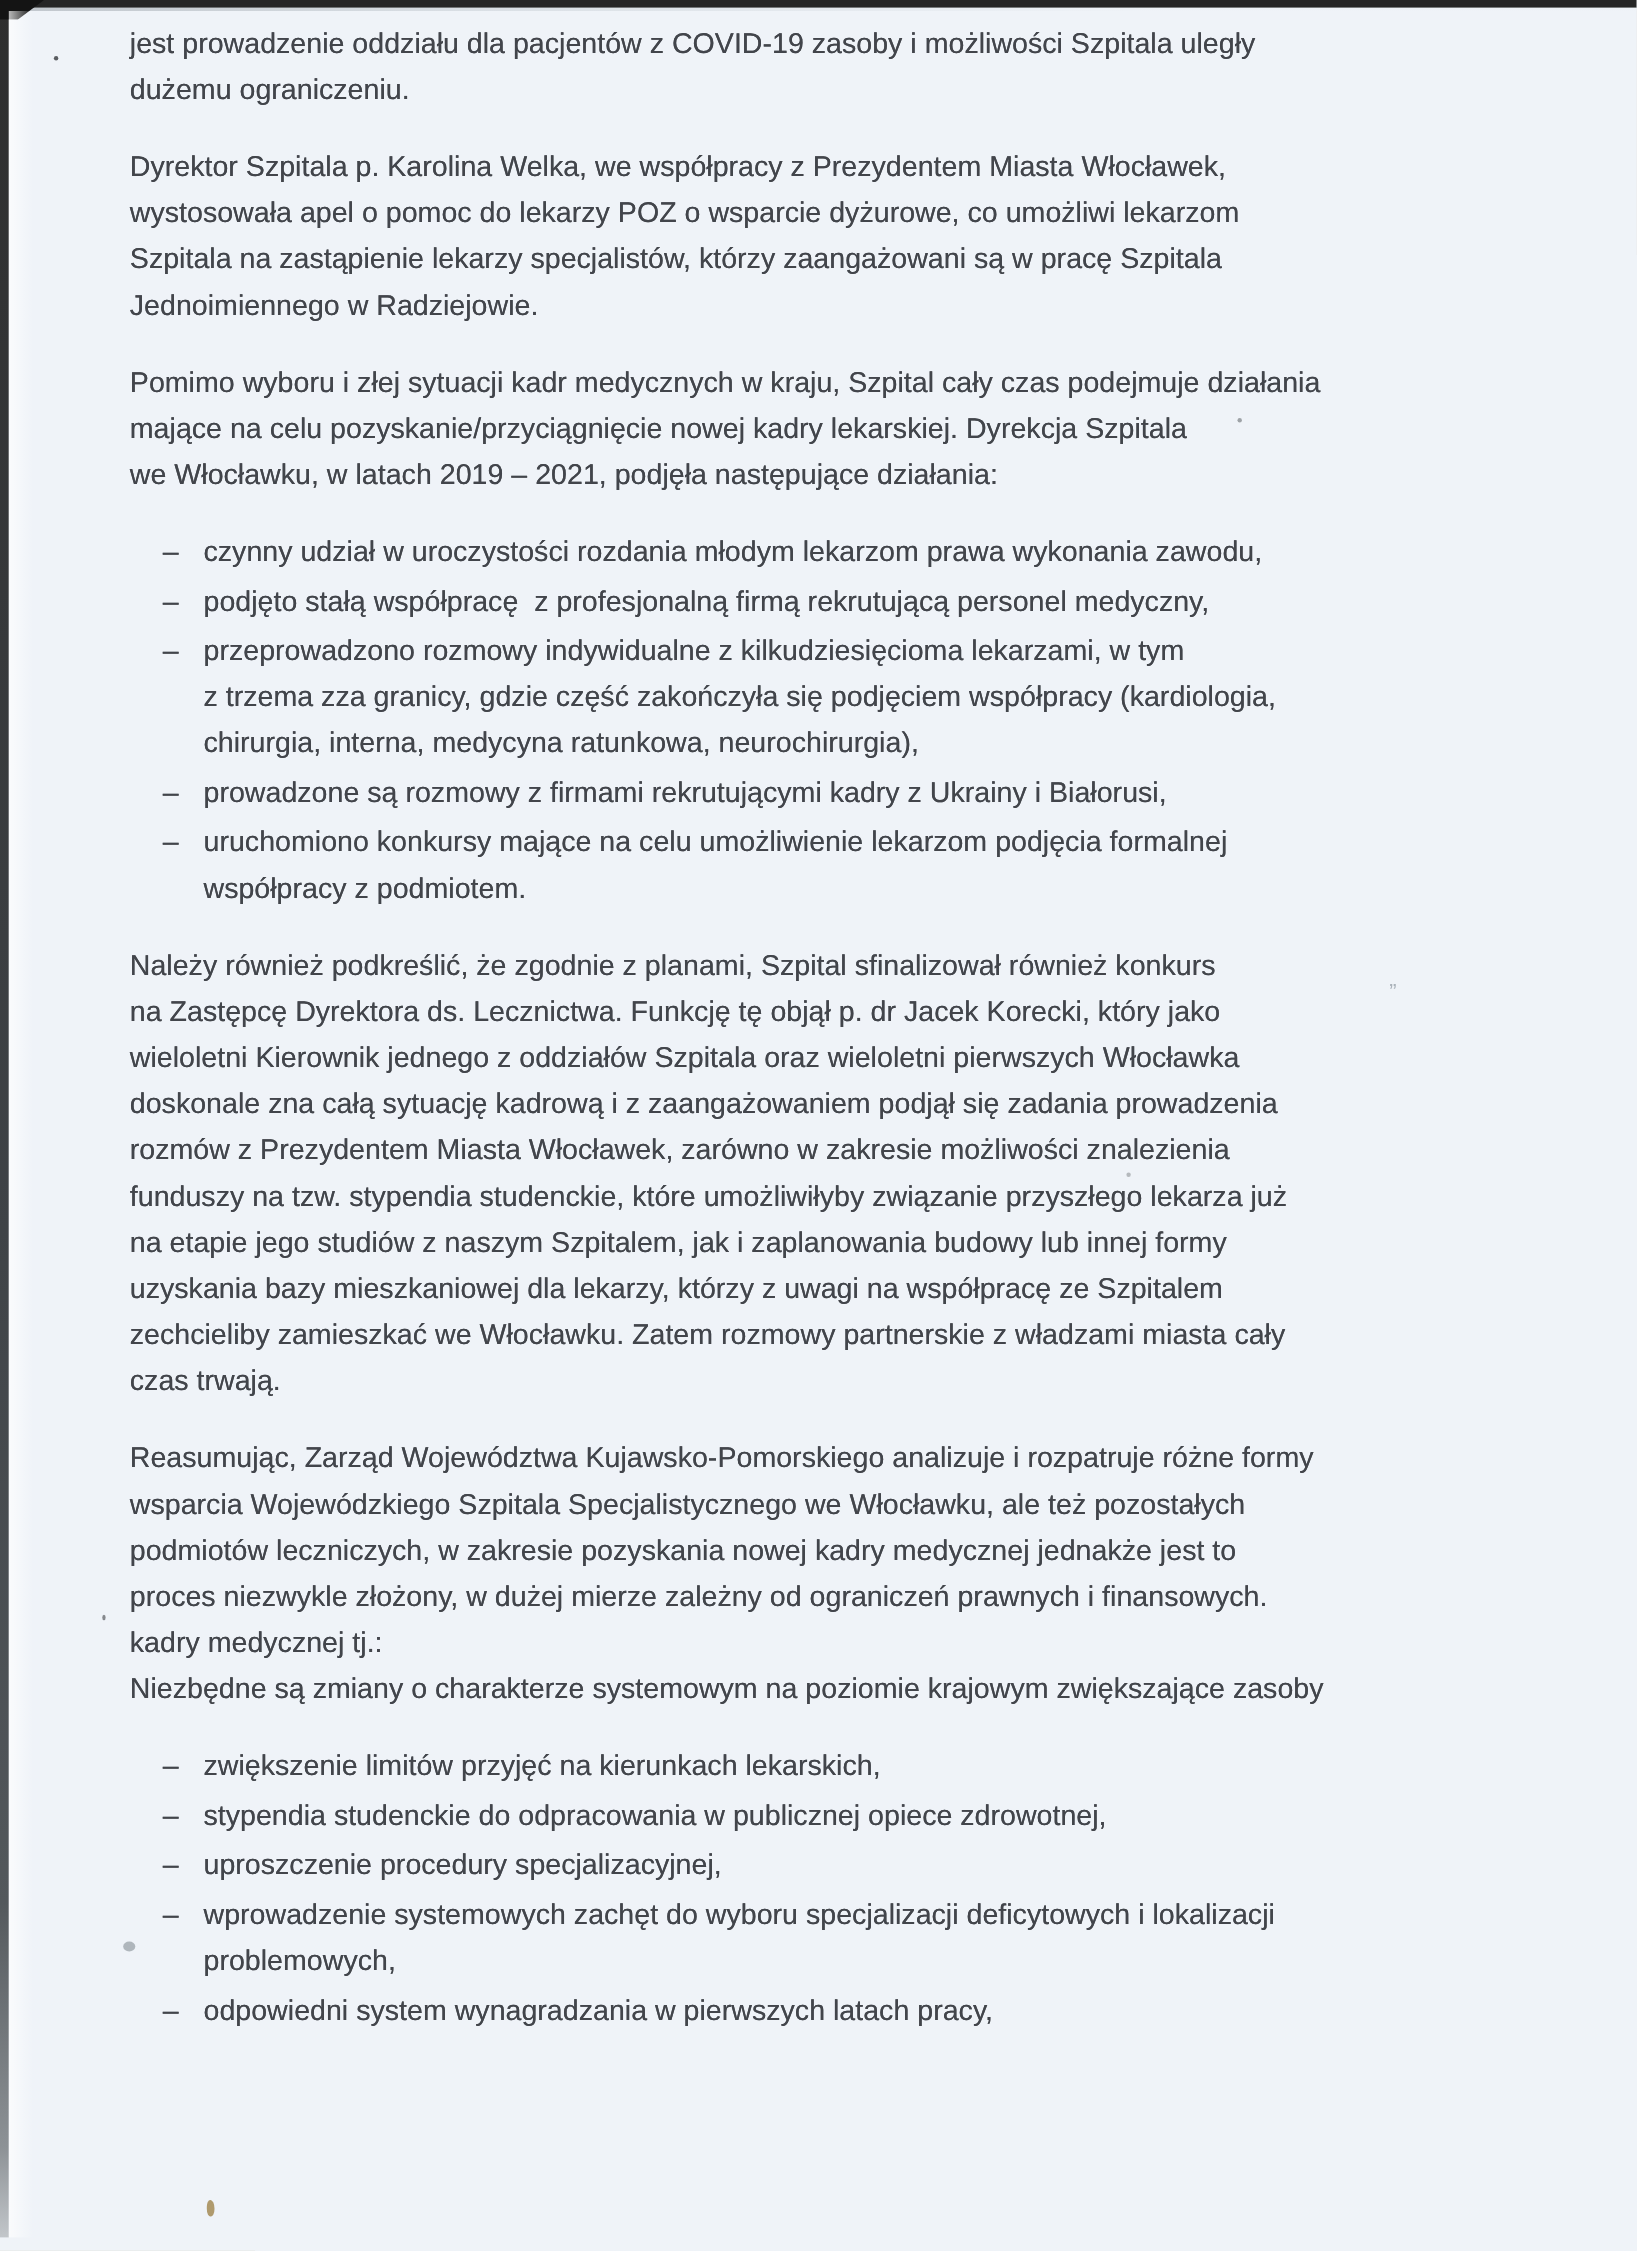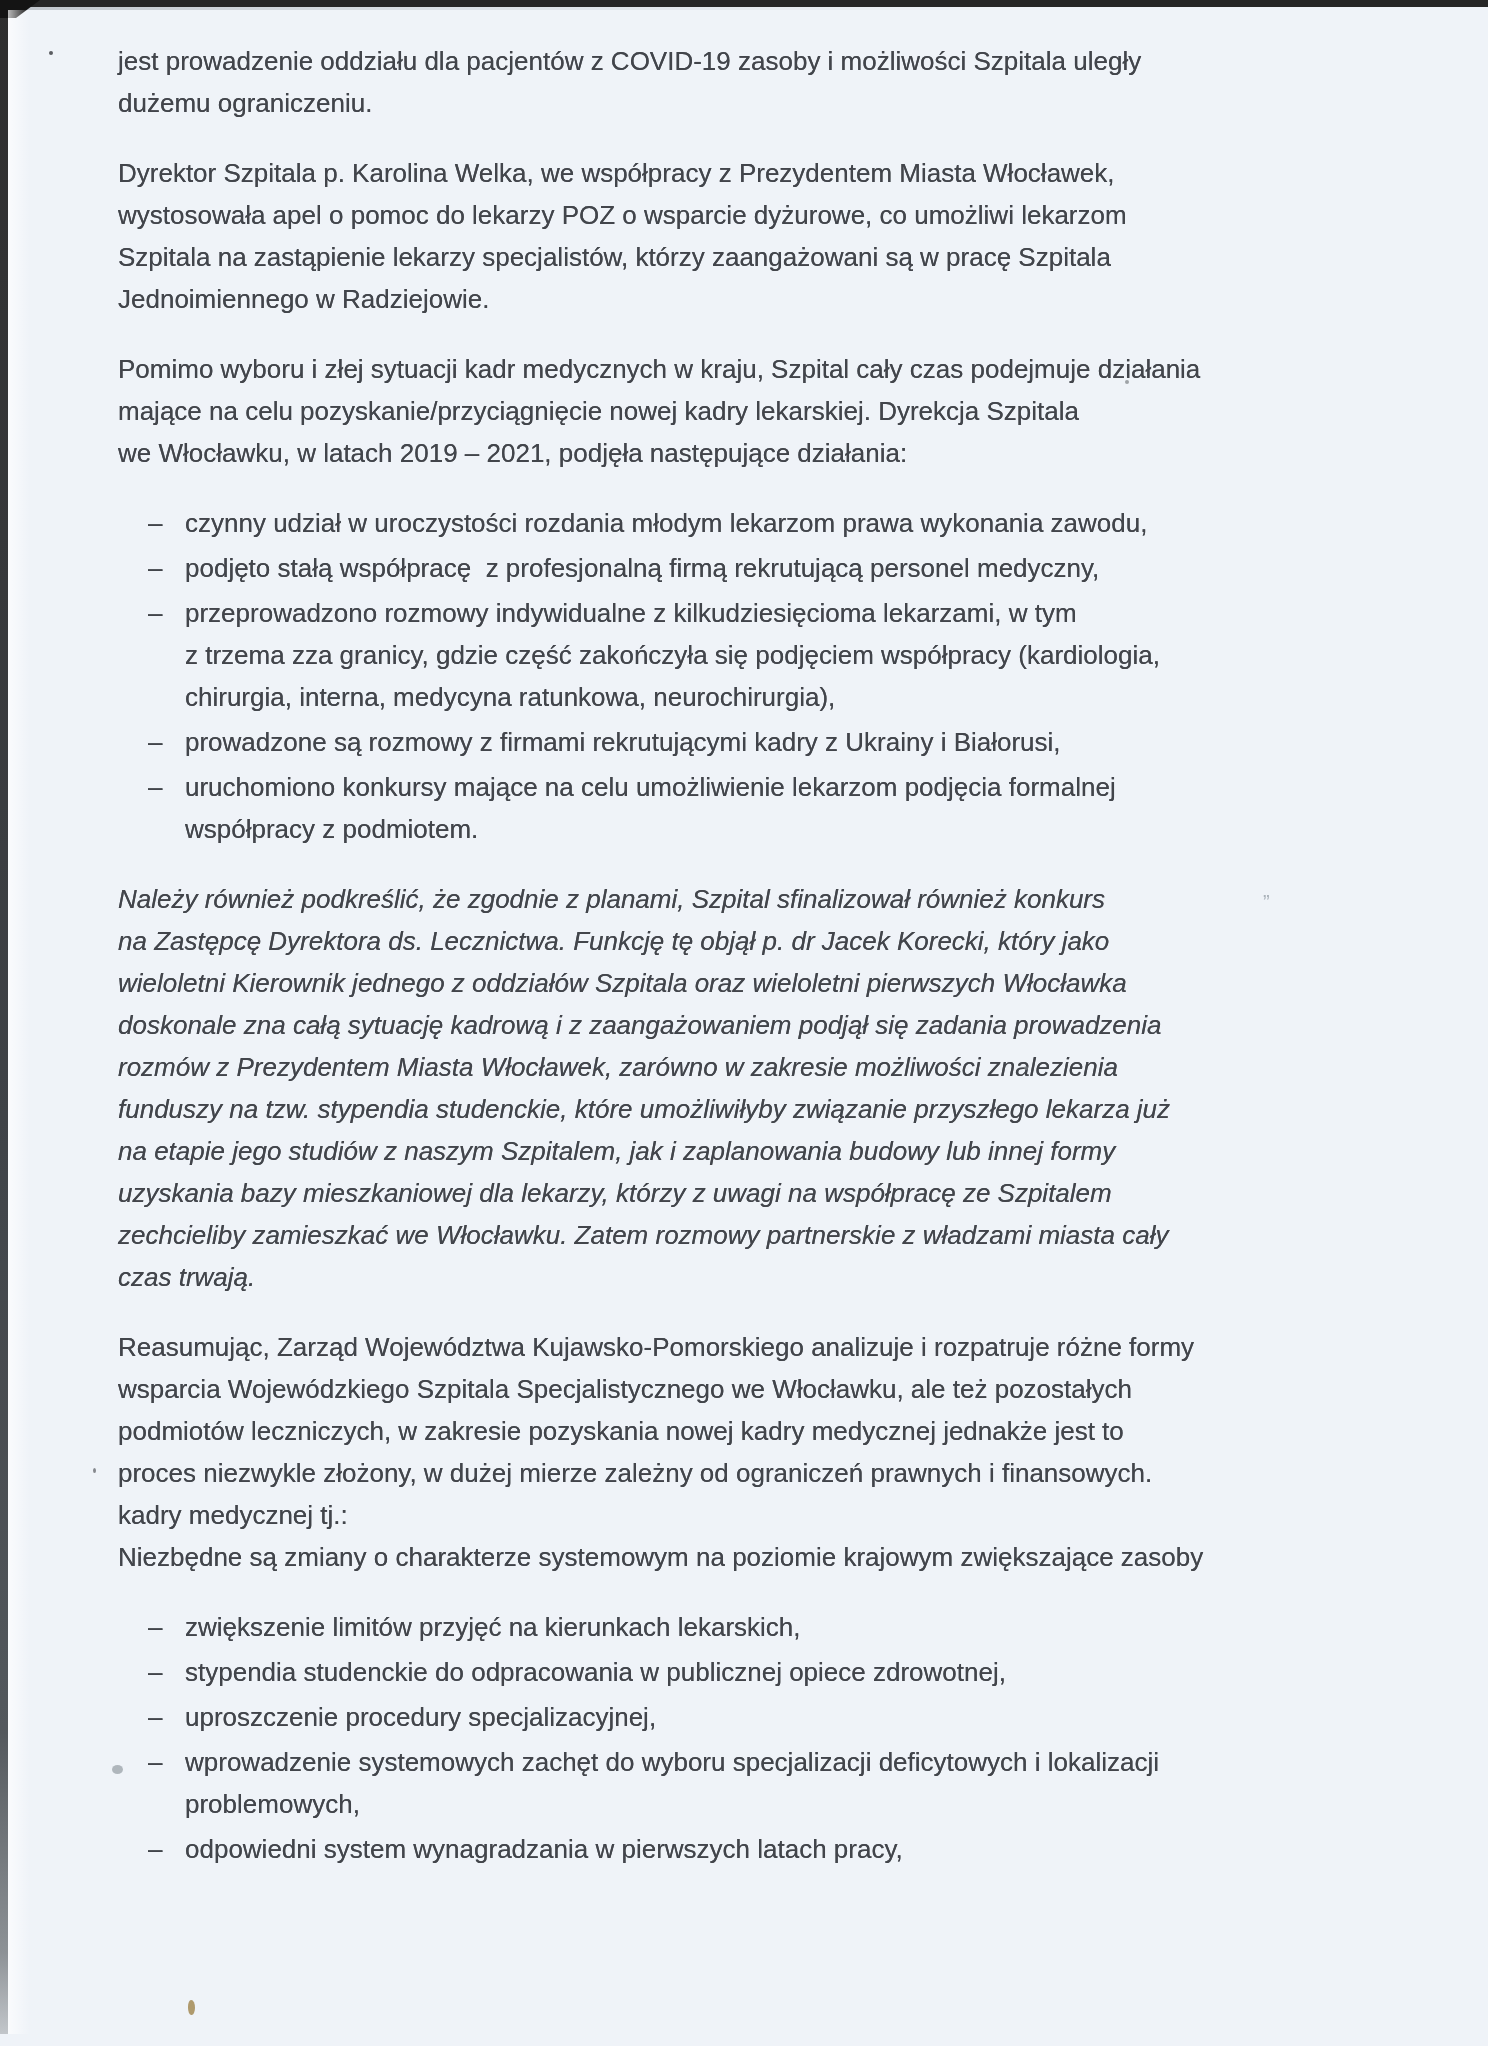--- a/index.html
+++ b/index.html
@@ -24,21 +24,21 @@
   .speck-c{left:188px;top:2000px;width:7px;height:15px;background:#a38a55;border-radius:45% 55% 50% 50%;opacity:.85;}
   .speck-d{left:93px;top:1468px;width:3px;height:5px;background:#6a6d72;opacity:.8;}
   .speck-e{left:1263px;top:897px;width:14px;height:10px;color:#aab2ba;font-size:20px;line-height:10px;background:none;}
   .speck-f{left:1125px;top:380px;width:4px;height:4px;background:#7c8085;opacity:.7;}
   .speck-g{left:1024px;top:1066px;width:4px;height:4px;background:#8e9296;opacity:.6;}
   
   .doc{
     position:absolute;top:0;left:0;
     box-sizing:border-box;
     width:1488px;height:2046px;
-    padding:40px 80px 0 118px;
+    padding:18px 80px 0 118px;
     font-size:26px;
     line-height:42px;
     text-shadow:0 0 .6px rgba(66,69,75,.85);
   }
   .para{margin:0 0 28px 0;}
   .line{white-space:pre;}
   .bullets{margin:6px 0 28px 0;}
   .bullet-item{display:flex;margin:0 0 3px 30px;line-height:42px;}
   .bullet-dash{flex:0 0 37px;}
   .bullet-lines{flex:1;}
@@ -97,21 +97,21 @@
           </div>
         </div>
         <div class="bullet-item">
           <span class="bullet-dash">–</span>
           <div class="bullet-lines">
             <div class="line">uruchomiono konkursy mające na celu umożliwienie lekarzom podjęcia formalnej</div>
             <div class="line">współpracy z podmiotem.</div>
           </div>
         </div>
       </div>
-      <div class="para" style="margin-top: 6px; font-style: italic;">
+      <div class="para" style="margin-top: 6px;">
         <div class="line">Należy również podkreślić, że zgodnie z planami, Szpital sfinalizował również konkurs</div>
         <div class="line">na Zastępcę Dyrektora ds. Lecznictwa. Funkcję tę objął p. dr Jacek Korecki, który jako</div>
         <div class="line">wieloletni Kierownik jednego z oddziałów Szpitala oraz wieloletni pierwszych Włocławka</div>
         <div class="line">doskonale zna całą sytuację kadrową i z zaangażowaniem podjął się zadania prowadzenia</div>
         <div class="line">rozmów z Prezydentem Miasta Włocławek, zarówno w zakresie możliwości znalezienia</div>
         <div class="line">funduszy na tzw. stypendia studenckie, które umożliwiłyby związanie przyszłego lekarza już</div>
         <div class="line">na etapie jego studiów z naszym Szpitalem, jak i zaplanowania budowy lub innej formy</div>
         <div class="line">uzyskania bazy mieszkaniowej dla lekarzy, którzy z uwagi na współpracę ze Szpitalem</div>
         <div class="line">zechcieliby zamieszkać we Włocławku. Zatem rozmowy partnerskie z władzami miasta cały</div>
         <div class="line">czas trwają.</div>

